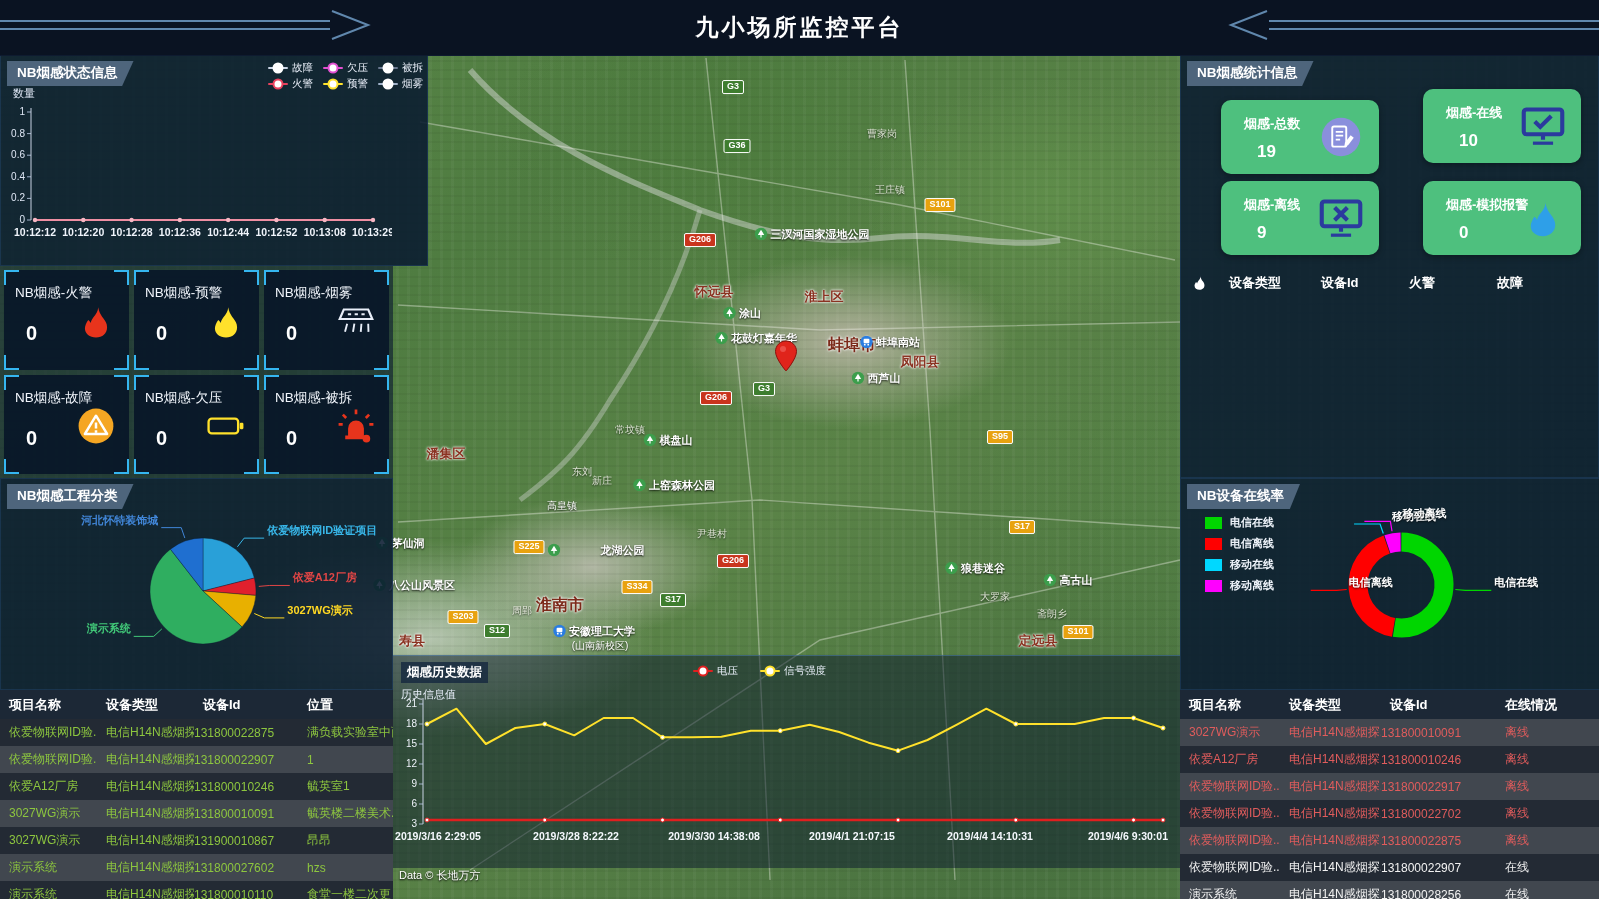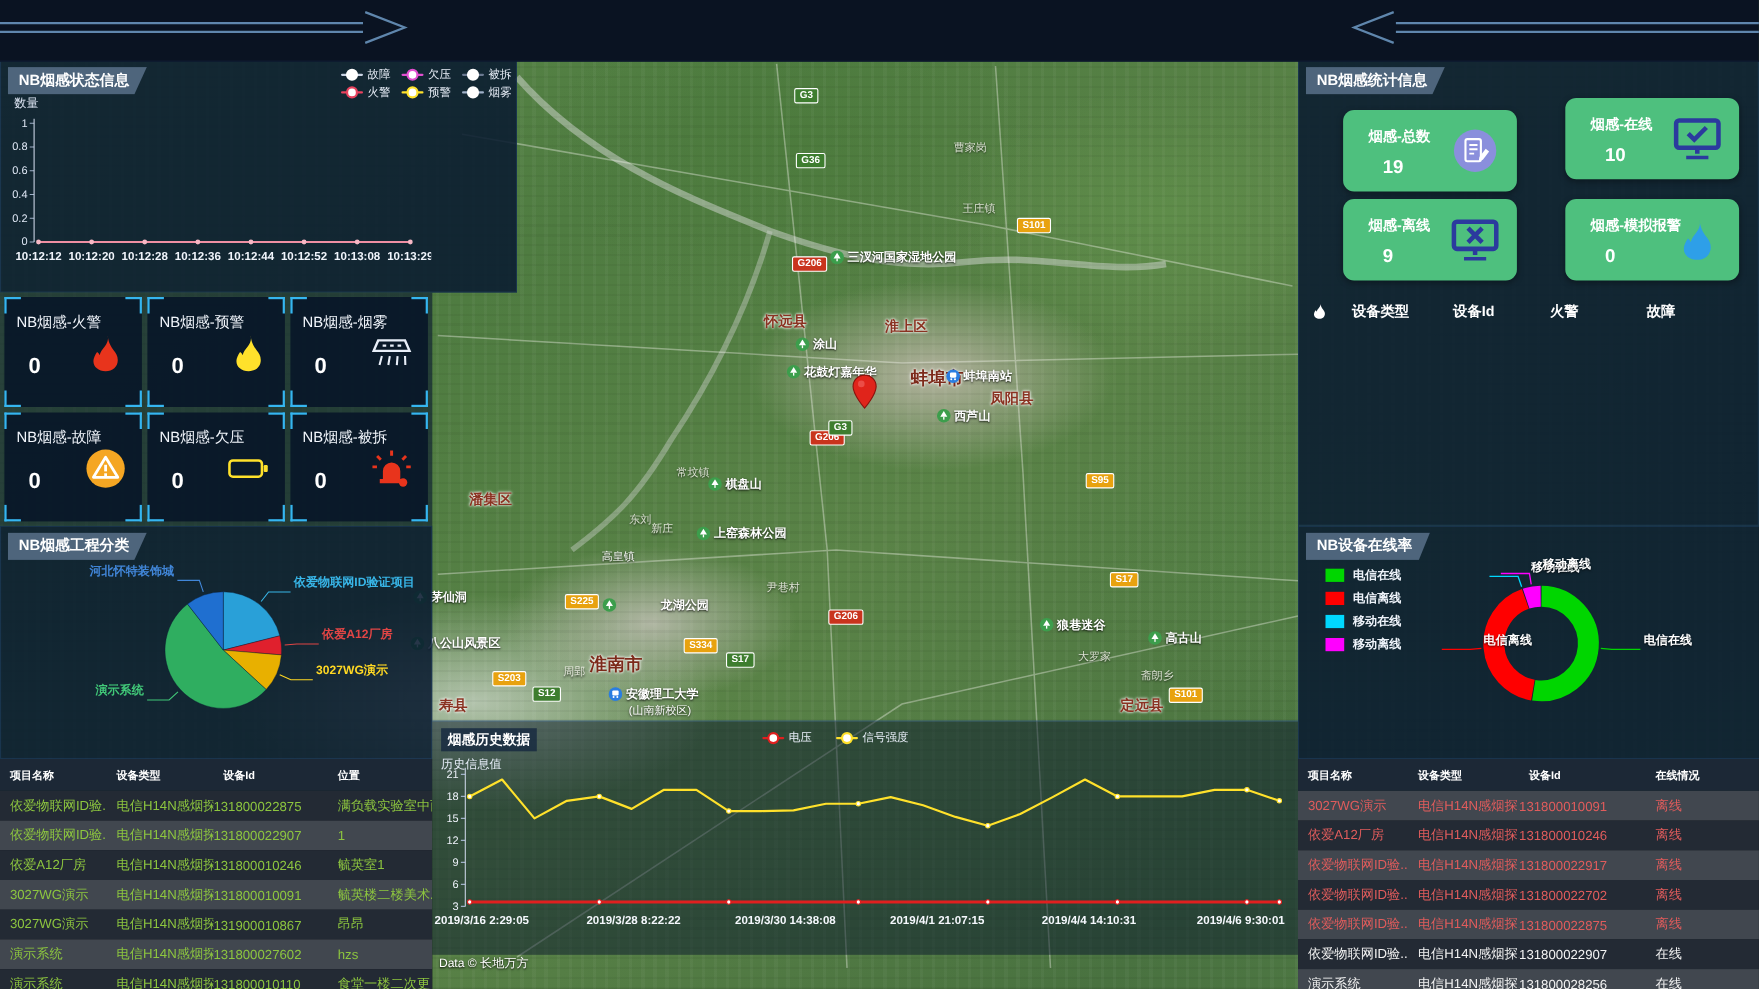--- a/index.html
+++ b/index.html
@@ -21,38 +21,38 @@
   #map-deco{position:absolute;inset:0;}
   .map-label{position:absolute;transform:translate(-50%,-50%);white-space:nowrap;display:flex;align-items:center;gap:3px;z-index:1;}
   .map-label.city{font-size:16px;font-weight:bold;color:#7c2a1a;text-shadow:0 0 3px #fff,0 0 2px #fff;}
   .map-label.county{font-size:13px;font-weight:bold;color:#8a3322;text-shadow:0 0 3px #fff,0 0 2px #fff;}
   .map-label.town{font-size:10px;color:#fff;text-shadow:0 1px 2px rgba(0,0,0,.85);}
   .map-label.village{font-size:10px;color:#f2f2ea;opacity:.85;text-shadow:0 1px 2px rgba(0,0,0,.8);}
   .map-label.poi,.map-label.station{font-size:11px;font-weight:bold;color:#fff;text-shadow:0 1px 2px rgba(0,0,0,.9);}
   .map-label .mk{width:13px;height:13px;flex:0 0 13px;}
   .road-badge{position:absolute;transform:translate(-50%,-50%);font-size:9px;font-weight:bold;color:#fff;
     padding:1px 4px;border-radius:2px;border:1px solid #fff;line-height:1.1;z-index:1;}
-  .road-badge.red{background:#c9341d;margin-left:36px;}
+  .road-badge.red{background:#c9341d;}
   .road-badge.orange{background:#e8a20f;}
   .road-badge.green{background:#3e7d2f;}
   #map-pin{position:absolute;width:24px;height:32px;z-index:2;transform:translate(-50%,-100%);}
   #map-attr{position:absolute;left:399px;top:868px;font-size:11px;color:#fff;text-shadow:0 1px 2px #000;z-index:3;}
   
   #topbar{position:absolute;left:0;top:0;width:1599px;height:55px;background:#0a1322;z-index:6;
     border-bottom:1px solid #0e1b30;display:flex;align-items:center;justify-content:center;}
   #topbar .deco{position:absolute;top:8px;}
   #topbar .deco.left{left:0;}
   #topbar .deco.right{right:0;}
   #page-title{font-size:23px;font-weight:bold;color:#fff;letter-spacing:3px;}
   
   .panel{position:absolute;background:rgba(9,26,48,.88);border:1px solid rgba(40,80,130,.35);z-index:4;box-sizing:border-box;}
   .panel-tab{position:absolute;left:6px;top:5px;background:#4e657c;color:#fff;font-size:13.5px;font-weight:bold;
     padding:3px 16px 4px 10px;clip-path:polygon(0 0,100% 0,91% 100%,0 100%);z-index:2;}
   
-  #panel-status{left:0;top:55px;width:470px;height:211px;}
+  #panel-status{left:0;top:55px;width:428px;height:211px;}
   #status-legend{position:absolute;right:4px;top:5px;display:grid;grid-template-columns:repeat(3,auto);gap:2px 10px;z-index:2;}
   .lg-item{display:flex;align-items:center;gap:4px;}
   .lg-line{position:relative;width:20px;height:2px;border-radius:1px;}
   .lg-dot{position:absolute;left:50%;top:50%;transform:translate(-50%,-50%);width:7px;height:7px;border-radius:50%;
     background:#fff;border:2px solid #fff;}
   .lg-label{font-size:10.5px;color:#e8eef8;}
   .ylab{position:absolute;left:12px;top:30px;font-size:11px;color:#dfe7f5;z-index:2;}
   
   #stat-grid{position:absolute;left:0;top:266px;width:393px;height:212px;background:rgba(10,25,48,.62);z-index:4;
     display:grid;grid-template-columns:repeat(3,1fr);grid-template-rows:1fr 1fr;gap:5px;padding:4px;box-sizing:border-box;}
@@ -70,21 +70,21 @@
   .stat-label{position:absolute;left:11px;top:14px;font-size:13.5px;color:#f2f6fc;}
   .stat-value{position:absolute;left:22px;top:52px;font-size:20px;font-weight:bold;color:#fff;}
   .stat-icon{position:absolute;right:14px;top:32px;width:38px;height:38px;}
   
   #panel-pie{left:0;top:478px;width:393px;height:212px;}
   .pie-callout{position:absolute;font-size:11px;font-weight:bold;line-height:1.25;z-index:2;white-space:nowrap;}
   
   .dtable{position:absolute;z-index:4;background:rgba(13,19,28,.97);overflow:hidden;font-size:12px;}
   #table-left{left:0;top:690px;width:393px;height:209px;}
   #table-right{left:1180px;top:690px;width:419px;height:209px;}
-  .thead{display:grid;height:29px;align-items:center;background:#1c2836;color:#fff;font-weight:bold;font-size:10px;}
+  .thead{display:grid;height:29px;align-items:center;background:#1c2836;color:#fff;font-weight:bold;font-size:13px;}
   .trow{display:grid;height:27px;align-items:center;background:#232a34;color:#8dc63f;}
   .trow.alt{background:#41474f;}
   #table-left .thead,#table-left .trow{grid-template-columns:97px 97px 104px 1fr;}
   #table-right .thead,#table-right .trow{grid-template-columns:100px 101px 115px 1fr;}
   .tcell{padding-left:9px;overflow:hidden;white-space:nowrap;}
   .tcell.tid{padding-left:0;}
   .trow.offline{color:#e05c5c;}
   .trow.online{color:#f2f2f2;}
   
   #panel-stats{left:1180px;top:55px;width:419px;height:423px;}
@@ -325,20 +325,21 @@
           <path d="M332 3 L 368 17 L 332 31"></path>
       </g>
     </svg>
     <svg class="deco right" width="400" height="38">
       <g stroke="#6f9cc6" stroke-width="2" fill="none" opacity="0.85">
         <path d="M400 13 H 70"></path>
           <path d="M400 21 H 70"></path>
           <path d="M68 3 L 32 17 L 68 31"></path>
       </g>
     </svg>
+    <div id="page-title">九小场所监控平台</div>
   </div>
 
   <div id="panel-status" class="panel">
     <div class="panel-tab">NB烟感状态信息</div>
     <div id="status-legend">
         <div class="lg-item">
           <span class="lg-line" style="background: rgb(201, 211, 228);">
             <span class="lg-dot" style="border-color: rgb(255, 255, 255);"></span>
           </span>
           <span class="lg-label">故障</span>

